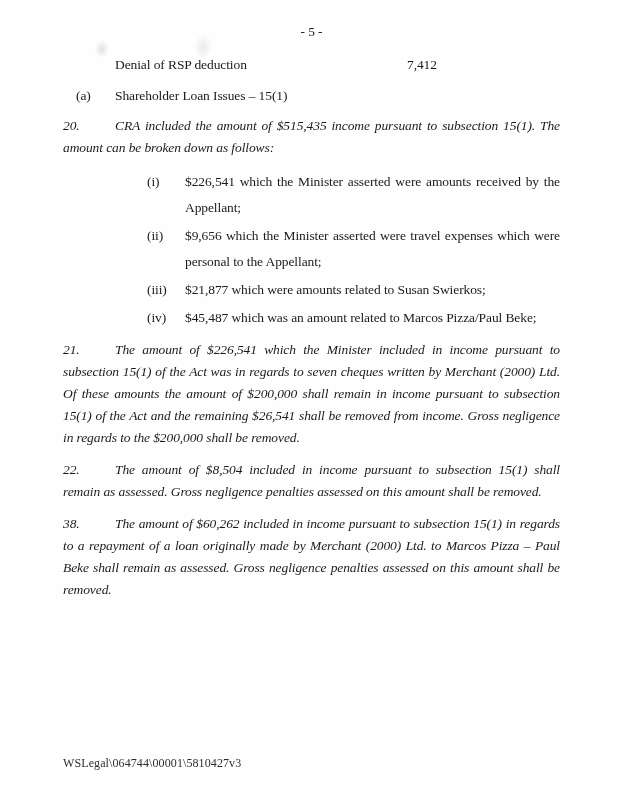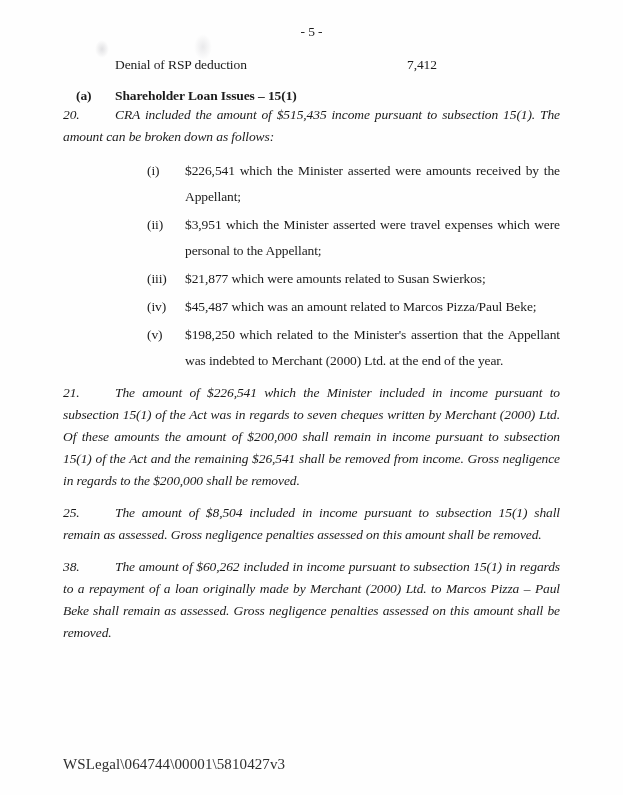--- a/index.html
+++ b/index.html
@@ -38,21 +38,22 @@
     margin-left: 52px;
     margin-bottom: 15px;
   }
   .c-amount {
     position: absolute;
     left: 292px;
     top: 0;
     font-family: Liberation Serif, serif;
   }
   .heading {
-    font-weight: bold;
+    font-weight: normal;
+    margin-bottom: 11px;
   }
   .hmark {
     display: inline-block;
     margin-left: 13px;
     width: 39px;
   }
   .para {
     margin: 0 0 10px 0;
     text-align: justify;
     line-height: 22px;
@@ -74,21 +75,21 @@
   }
   .imark {
     display: inline-block;
     width: 38px;
     text-indent: 0;
   }
   .footer {
     position: absolute;
     left: 63px;
     top: 756px;
-    font-size: 15px;
+    font-size: 12px;
     letter-spacing: 0.1px;
     color: #2e2e2e;
   }
 </style>
 </head>
 <body>
 
 <div class="page">
 
   <div class="artifact a1"></div>
@@ -107,39 +108,36 @@
 
   <p class="para">
     <span class="pnum">20.</span><span class="ptext">CRA included the amount of $515,435 income pursuant to subsection 15(1).  The amount can be broken down as follows:</span>
   </p>
 
   <div class="items">
     <div class="item">
       <span class="imark">(i)</span><span>$226,541 which the Minister asserted were amounts received by the Appellant;</span>
     </div>
     <div class="item">
-      <span class="imark">(ii)</span><span>$3,951 which the Minister asserted were travel expenses which were personal to the Appellant;</span>
+      <span class="imark">(ii)</span><span>$9,656 which the Minister asserted were travel expenses which were personal to the Appellant;</span>
     </div>
     <div class="item">
       <span class="imark">(iii)</span><span>$21,877 which were amounts related to Susan Swierkos;</span>
     </div>
     <div class="item">
       <span class="imark">(iv)</span><span>$45,487 which was an amount related to Marcos Pizza/Paul Beke;</span>
-    </div>
-    <div class="item">
-      <span class="imark">(v)</span><span>$198,250 which related to the Minister's assertion that the Appellant was indebted to Merchant (2000) Ltd. at the end of the year.</span>
     </div>
   </div>
 
   <p class="para">
     <span class="pnum">21.</span><span class="ptext">The amount of $226,541 which the Minister included in income pursuant to subsection 15(1) of the Act was in regards to seven cheques written by Merchant (2000) Ltd.  Of these amounts the amount of $200,000 shall remain in income pursuant to subsection 15(1) of the Act and the remaining $26,541 shall be removed from income.  Gross negligence in regards to the $200,000 shall be removed.</span>
   </p>
 
   <p class="para">
-    <span class="pnum">25.</span><span class="ptext">The amount of $8,504 included in income pursuant to subsection 15(1) shall remain as assessed.  Gross negligence penalties assessed on this amount shall be removed.</span>
+    <span class="pnum">22.</span><span class="ptext">The amount of $8,504 included in income pursuant to subsection 15(1) shall remain as assessed.  Gross negligence penalties assessed on this amount shall be removed.</span>
   </p>
 
 
   <p class="para">
     <span class="pnum">38.</span><span class="ptext">The amount of $60,262 included in income pursuant to subsection 15(1) in regards to a repayment of a loan originally made by Merchant (2000) Ltd. to Marcos Pizza – Paul Beke shall remain as assessed.  Gross negligence penalties assessed on this amount shall be removed.</span>
   </p>
 
   <div class="footer">WSLegal\064744\00001\5810427v3</div>
 
 </div>

